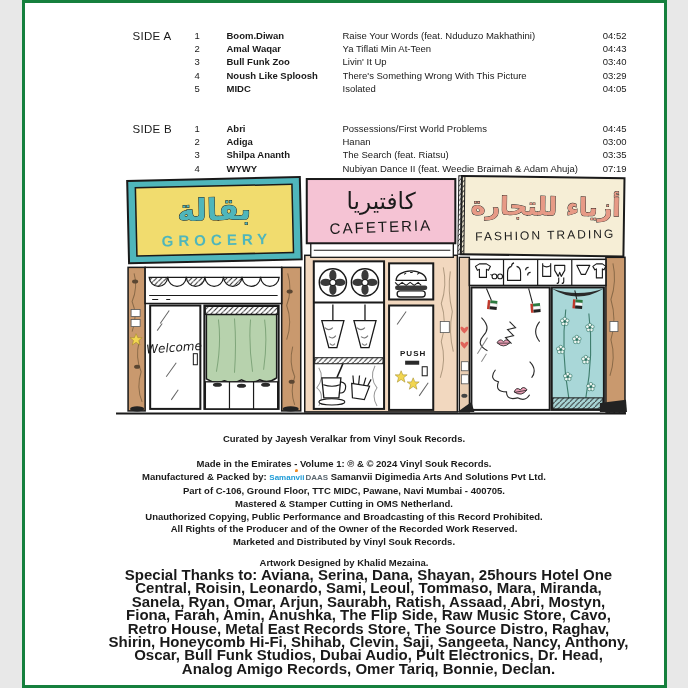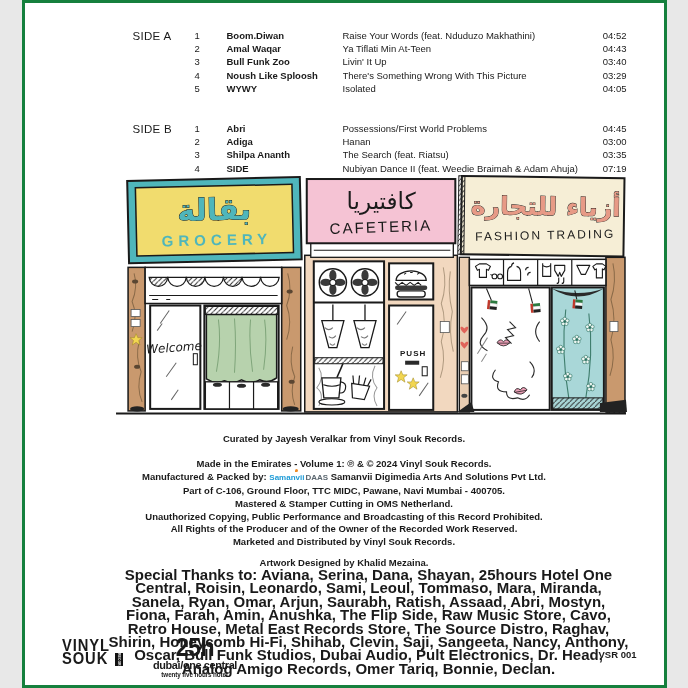--- a/index.html
+++ b/index.html
@@ -78,21 +78,21 @@
           <span class="time">03:40</span>
         </div>
         <div class="track-row">
           <span class="no">4</span>
           <span class="artist">Noush Like Sploosh</span>
           <span class="title">There's Something Wrong With This Picture</span>
           <span class="time">03:29</span>
         </div>
         <div class="track-row">
           <span class="no">5</span>
-          <span class="artist">WYWY</span>
+          <span class="artist">MIDC</span>
           <span class="title">Isolated</span>
           <span class="time">04:05</span>
         </div>
       </div>
     </div>
     <div class="side-block">
       <div class="side-label">SIDE B</div>
       <div class="tracks">
         <div class="track-row">
           <span class="no">1</span>
@@ -107,21 +107,21 @@
           <span class="time">03:00</span>
         </div>
         <div class="track-row">
           <span class="no">3</span>
           <span class="artist">Shilpa Ananth</span>
           <span class="title">The Search (feat. Riatsu)</span>
           <span class="time">03:35</span>
         </div>
         <div class="track-row">
           <span class="no">4</span>
-          <span class="artist">SIDE</span>
+          <span class="artist">WYWY</span>
           <span class="title">Nubiyan Dance II (feat. Weedie Braimah &amp; Adam Ahuja)</span>
           <span class="time">07:19</span>
         </div>
       </div>
     </div>
   </section>
 
   <div class="illustration">
   <svg viewBox="0 0 520 265" xmlns="http://www.w3.org/2000/svg">
     <defs>
@@ -387,29 +387,14 @@
     <div>Mastered &amp; Stamper Cutting in OMS Netherland.</div>
     <div>Unauthorized Copying, Public Performance and Broadcasting of this Record Prohibited.</div>
     <div>All Rights of the Producer and of the Owner of the Recorded Work Reserved.</div>
     <div>Marketed and Distributed by Vinyl Souk Records.</div>
     <div class="gap-sm"></div>
     <div>Artwork Designed by Khalid Mezaina.</div>
   </section>
 
   <section class="special-thanks">Special Thanks to: Aviana, Serina, Dana, Shayan, 25hours Hotel One Central, Roisin, Leonardo, Sami, Leoul, Tommaso, Mara, Miranda, Sanela, Ryan, Omar, Arjun, Saurabh, Ratish, Assaad, Abri, Mostyn, Fiona, Farah, Amin, Anushka, The Flip Side, Raw Music Store, Cavo, Retro House, Metal East Records Store, The Source Distro, Raghav, Shirin, Honeycomb Hi-Fi, Shihab, Clevin, Saji, Sangeeta, Nancy, Anthony, Oscar, Bull Funk Studios, Dubai Audio, Pult Electronics, Dr. Head, Analog Amigo Records, Omer Tariq, Bonnie, Declan.</section>
 
-  <footer class="footer">
-    <div class="vs-logo">
-      <div class="vs-lines">
-        <div>VINYL</div>
-        <div>SOUK</div>
-      </div>
-      <div class="vs-records-box">RECORDS</div>
-    </div>
-    <div class="hotel-logo">
-      <div class="hotel-big">25h</div>
-      <div class="hotel-mid">dubai/one central</div>
-      <div class="hotel-small">twenty five hours hotel</div>
-    </div>
-    <div class="catalog">VSR 001</div>
-  </footer>
 
 </div>
 
 </body></html>

